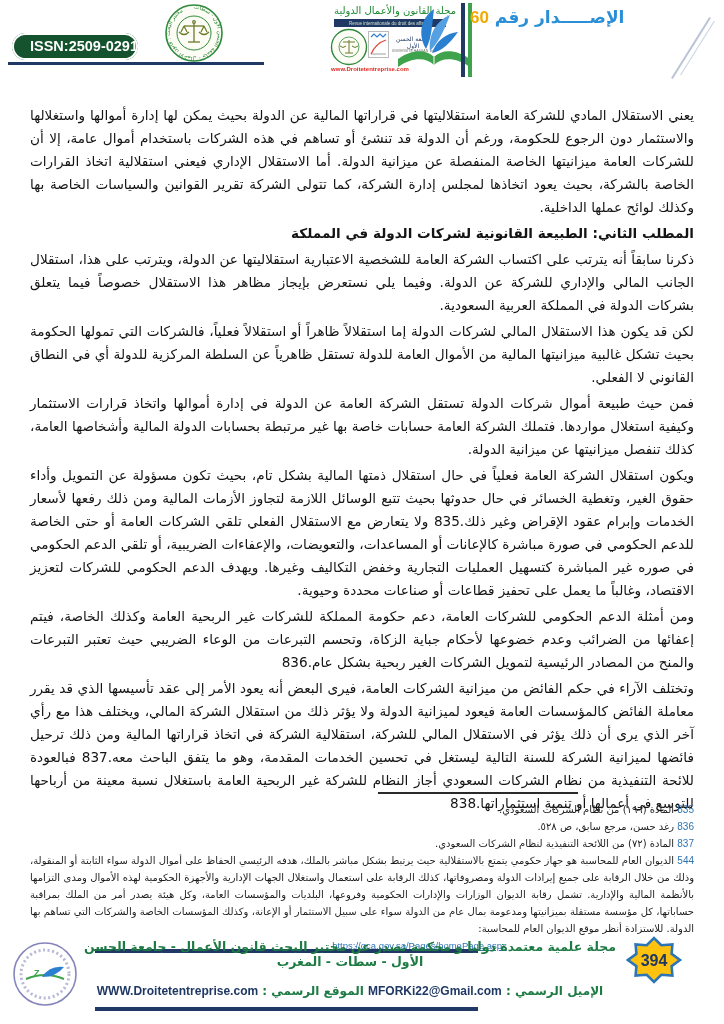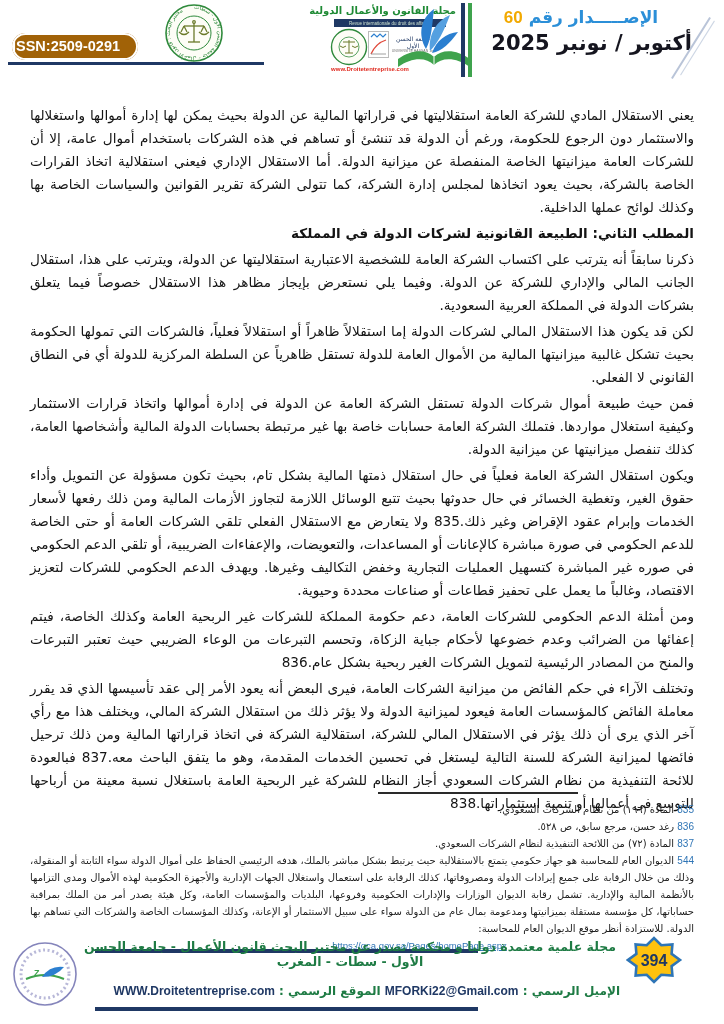--- a/index.html
+++ b/index.html
@@ -1,41 +1,41 @@
 <!DOCTYPE html>
 <html lang="ar"><head>
 <meta charset="utf-8">
 <style>
   html,body{margin:0;padding:0;background:#fff;}
   .page{position:relative;width:724px;height:1024px;background:#fff;overflow:hidden;
         font-family:"DejaVu Sans","Liberation Sans",sans-serif;}
   .abs{position:absolute;}
 
   
-  .issn{left:12px;top:33px;width:126px;height:27px;background:#a16207;border-radius:15px;
-        color:#fff;font-weight:bold;font-size:14.5px;line-height:27px;text-align:left;
+  .issn{left:12px;top:33px;width:126px;height:27px;background:#14532d;border-radius:15px;
+        color:#fff;font-weight:bold;font-size:14.5px;line-height:27px;text-align:right;
         font-family:"Liberation Sans",sans-serif;box-shadow:0 0 0 2px #fff inset;}
   .hline-issn{left:8px;top:62px;width:256px;height:3px;background:#1f3864;}
   .stamp1{left:163px;top:2px;}
   .jlogo{left:328px;top:3px;width:140px;height:74px;}
-  .jtitle{position:absolute;left:0;top:2px;width:128px;text-align:left;direction:rtl;
-          font-size:10px;font-weight:bold;color:#1e8a34;white-space:nowrap;}
+  .jtitle{position:absolute;left:0;top:2px;width:128px;text-align:right;direction:rtl;
+          font-size:10px;font-weight:normal;color:#1e8a34;white-space:nowrap;}
   .jbanner{position:absolute;left:6px;top:16px;width:112px;background:#1f3864;color:#cfe3cf;
            font-size:4.5px;text-align:center;padding:1.5px 0;font-family:"Liberation Sans",sans-serif;}
   .stamp2{position:absolute;left:2px;top:25px;}
   .chartico{position:absolute;left:40px;top:28px;}
   .univ{position:absolute;left:62px;top:32px;width:46px;text-align:center;direction:rtl;}
   .univ .ar{font-size:6px;color:#1f3864;}
   .univ .fr{font-size:3.5px;color:#777;font-family:"Liberation Sans",sans-serif;}
   .feather{position:absolute;left:68px;top:2px;}
   .jsite{position:absolute;left:0px;top:63px;width:84px;text-align:center;font-size:6px;
          font-weight:bold;color:#e02b20;font-family:"Liberation Sans",sans-serif;}
   .vsep-navy{left:461px;top:3px;width:4px;height:74px;background:#1f3864;}
   .vsep-green{left:468px;top:3px;width:4px;height:74px;background:#3fa34d;}
-  .issue-line{left:470px;top:7px;width:222px;text-align:center;direction:rtl;font-size:17px;
+  .issue-line{left:470px;top:7px;width:222px;text-align:left;direction:rtl;font-size:17px;
               font-weight:bold;color:#2b8fd8;}
   .issue-num{color:#f2a900;font-family:"Liberation Sans",sans-serif;}
   .date-line{left:455px;top:31px;width:237px;text-align:right;direction:rtl;font-size:21px;
              font-weight:bold;color:#15151f;}
   .slash1{left:690px;top:12px;width:2px;height:72px;background:#b9c4d8;transform:rotate(32deg);}
   .slash2{left:697px;top:16px;width:1px;height:64px;background:#cdd6e4;transform:rotate(32deg);}
 
   
   .bodytxt{left:30px;top:104px;width:664px;direction:rtl;text-align:justify;
            font-size:13.6px;line-height:23px;color:#141414;}
@@ -52,21 +52,21 @@
   .fn-link-row a{color:#2e74b5;font-size:9.5px;text-decoration:underline;
                  font-family:"Liberation Sans",sans-serif;}
 
   
   .fline-top{left:95px;top:949px;width:383px;height:3.5px;background:#1f3864;}
   .fline-bot{left:95px;top:1007px;width:383px;height:3.5px;background:#1f3864;}
   .badge{left:626px;top:936px;}
   .flogo{left:12px;top:941px;}
   .f1{left:80px;top:939px;width:540px;text-align:center;direction:rtl;font-size:12.5px;
       font-weight:bold;color:#1e7b44;}
-  .f2{left:80px;top:984px;width:540px;direction:rtl;font-size:12px;font-weight:bold;}
+  .f2{left:80px;top:984px;width:540px;text-align:center;direction:rtl;font-size:12px;font-weight:bold;}
   .f2 .lbl{color:#1e7b44;}
   .f2 .val{color:#1f3864;font-family:"Liberation Sans",sans-serif;}
 </style>
 </head>
 <body>
 
 <div class="page">
 
   <div class="abs issn">ISSN:2509-0291</div>
   <div class="abs hline-issn"></div>
@@ -128,21 +128,20 @@
     <div class="jsite">www.Droitetentreprise.com</div>
   </div>
 
   <div class="abs vsep-navy"></div>
   <div class="abs vsep-green"></div>
 
   <div class="abs issue-line">
     <span>الإصـــــدار رقم</span>
     <span class="issue-num">60</span>
   </div>
-  <div class="abs date-line">أكتوبر / نونبر 2025</div>
   <div class="abs slash1"></div>
   <div class="abs slash2"></div>
 
   <div class="abs bodytxt">
     <p>يعني الاستقلال المادي للشركة العامة استقلاليتها في قراراتها المالية عن الدولة بحيث يمكن لها إدارة أموالها واستغلالها والاستثمار دون الرجوع للحكومة، ورغم أن الدولة قد تنشئ أو تساهم في هذه الشركات باستخدام أموال عامة، إلا أن للشركات العامة ميزانيتها الخاصة المنفصلة عن ميزانية الدولة. أما الاستقلال الإداري فيعني استقلالية اتخاذ القرارات الخاصة بالشركة، بحيث يعود اتخاذها لمجلس إدارة الشركة، كما تتولى الشركة تقرير القوانين والسياسات الخاصة بها وكذلك لوائح عملها الداخلية.</p>
     <p class="heading">المطلب الثاني: الطبيعة القانونية لشركات الدولة في المملكة</p>
     <p>ذكرنا سابقاً أنه يترتب على اكتساب الشركة العامة للشخصية الاعتبارية استقلاليتها عن الدولة، ويترتب على هذا، استقلال الجانب المالي والإداري للشركة عن الدولة. وفيما يلي نستعرض بإيجاز مظاهر هذا الاستقلال خصوصاً فيما يتعلق بشركات الدولة في المملكة العربية السعودية.</p>
     <p>لكن قد يكون هذا الاستقلال المالي لشركات الدولة إما استقلالاً ظاهراً أو استقلالاً فعلياً، فالشركات التي تمولها الحكومة بحيث تشكل غالبية ميزانيتها المالية من الأموال العامة للدولة تستقل ظاهرياً عن السلطة المركزية للدولة أي في النطاق القانوني لا الفعلي.</p>
     <p>فمن حيث طبيعة أموال شركات الدولة تستقل الشركة العامة عن الدولة في إدارة أموالها واتخاذ قرارات الاستثمار وكيفية استغلال مواردها. فتملك الشركة العامة حسابات خاصة بها غير مرتبطة بحسابات الدولة المالية وأشخاصها العامة، كذلك تنفصل ميزانيتها عن ميزانية الدولة.</p>
     <p>ويكون استقلال الشركة العامة فعلياً في حال استقلال ذمتها المالية بشكل تام، بحيث تكون مسؤولة عن التمويل وأداء حقوق الغير، وتغطية الخسائر في حال حدوثها بحيث تتبع الوسائل اللازمة لتجاوز الأزمات المالية ومن ذلك رفعها لأسعار الخدمات وإبرام عقود الإقراض وغير ذلك.835 ولا يتعارض مع الاستقلال الفعلي تلقي الشركات العامة أو حتى الخاصة للدعم الحكومي في صورة مباشرة كالإعانات أو المساعدات، والتعويضات، والإعفاءات الضريبية، أو تلقي الدعم الحكومي في صوره غير المباشرة كتسهيل العمليات التجارية وخفض التكاليف وغيرها. ويهدف الدعم الحكومي للشركات لتعزيز الاقتصاد، وغالباً ما يعمل على تحفيز قطاعات أو صناعات محددة وحيوية.</p>

